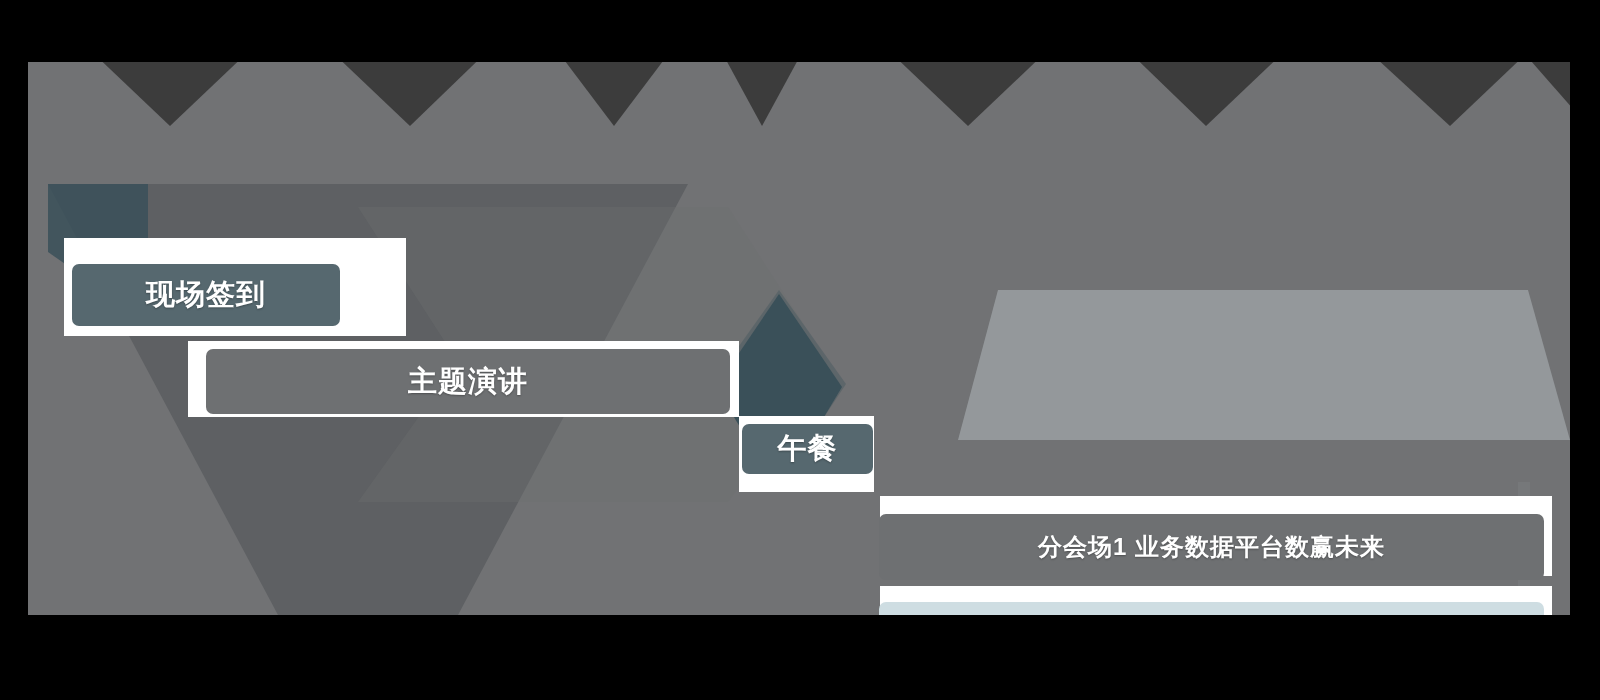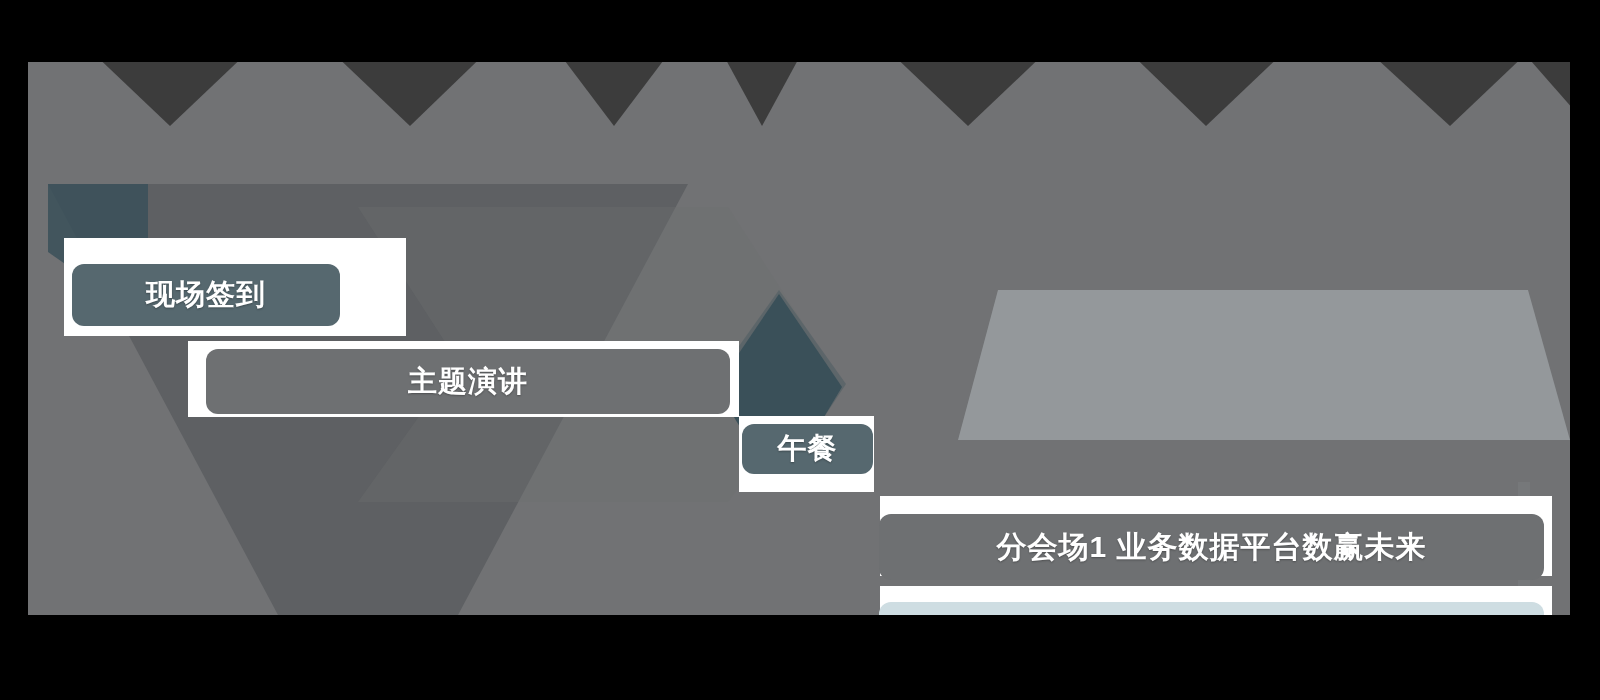--- a/index.html
+++ b/index.html
@@ -46,21 +46,21 @@
     position: absolute;
   }
 
   .step-frame {
     position: absolute;
     background: #ffffff;
   }
 
   .step-box {
     position: absolute;
-    border-radius: 12px;
+    border-radius: 7px;
     display: flex;
     align-items: center;
     justify-content: center;
     box-sizing: border-box;
     padding: 0 26px;
   }
 
   .step-label {
     color: #ffffff;
     font-weight: bold;
@@ -84,21 +84,21 @@
   
   #step-lunch .step-frame   { left: 711px; top: 354px; width: 135px; height: 76px; }
   #step-lunch .step-box     { left: 714px; top: 362px; width: 131px; height: 50px;
                               background: #56686f; }
   #step-lunch .step-label   { font-size: 29px; }
 
   
   #step-track1 .step-frame  { left: 852px; top: 434px; width: 672px; height: 80px; }
   #step-track1 .step-box    { left: 851px; top: 452px; width: 665px; height: 66px;
                               background: #6e7072; }
-  #step-track1 .step-label  { font-size: 30px; }
+  #step-track1 .step-label  { font-size: 24px; }
 
   
   #step-track2 .step-frame  { left: 852px; top: 524px; width: 672px; height: 80px; }
   #step-track2 .step-box    { left: 851px; top: 540px; width: 665px; height: 66px;
                               background: #cedde2; }
   #step-track2 .step-label  { font-size: 30px; color: #ffffff; }
 </style>
 </head>
 <body>
 

